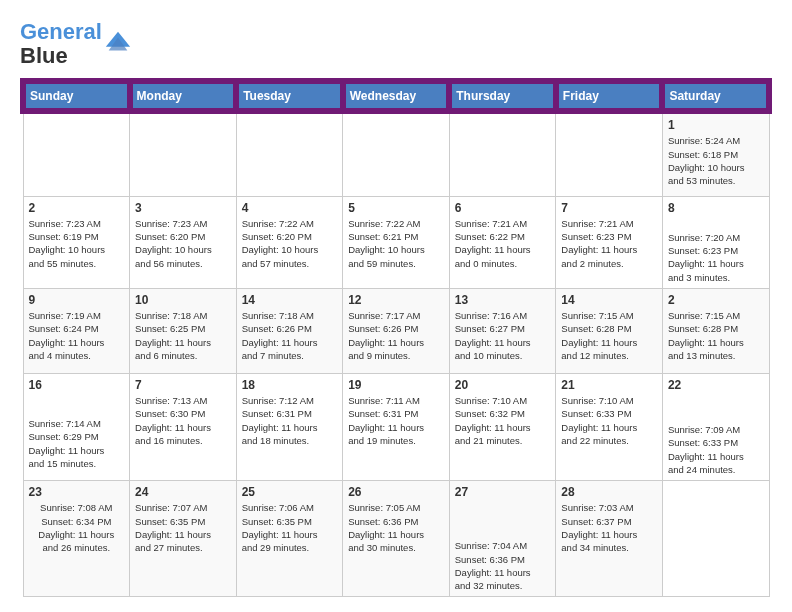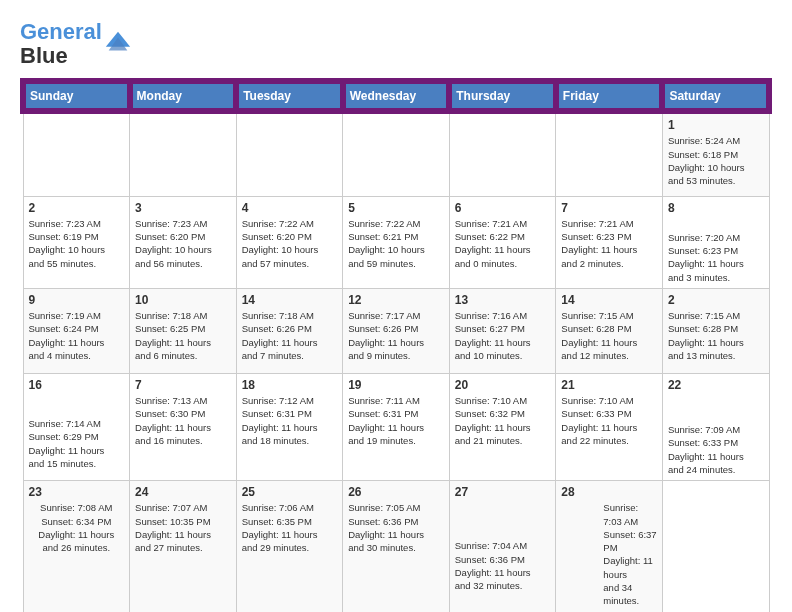--- a/index.html
+++ b/index.html
@@ -288,21 +288,21 @@
         <td>
           <span class="day-num">23</span>
           <div class="day-info" style="white-space: pre-line; text-align: center;">Sunrise: 7:08 AM
 Sunset: 6:34 PM
 Daylight: 11 hours
 and 26 minutes.</div>
         </td>
         <td>
           <span class="day-num">24</span>
           <div class="day-info" style="white-space: pre-line;">Sunrise: 7:07 AM
-Sunset: 10:35 PM
+Sunset: 6:35 PM
 Daylight: 11 hours
 and 27 minutes.</div>
         </td>
         <td>
           <span class="day-num">25</span>
           <div class="day-info" style="white-space: pre-line;">Sunrise: 7:06 AM
 Sunset: 6:35 PM
 Daylight: 11 hours
 and 29 minutes.</div>
         </td>
@@ -315,21 +315,21 @@
         </td>
         <td>
           <span class="day-num">27</span>
           <div class="day-info" style="white-space: pre-line; margin-top: 40px;">Sunrise: 7:04 AM
 Sunset: 6:36 PM
 Daylight: 11 hours
 and 32 minutes.</div>
         </td>
         <td>
           <span class="day-num">28</span>
-          <div class="day-info" style="white-space: pre-line; margin-left: 42px;">Sunrise: 7:03 AM
+          <div class="day-info" style="white-space: pre-line;">Sunrise: 7:03 AM
 Sunset: 6:37 PM
 Daylight: 11 hours
 and 34 minutes.</div>
         </td>
         <td class="empty"></td>
       </tr>
     </tbody>
 </table>
 
 </body></html>

